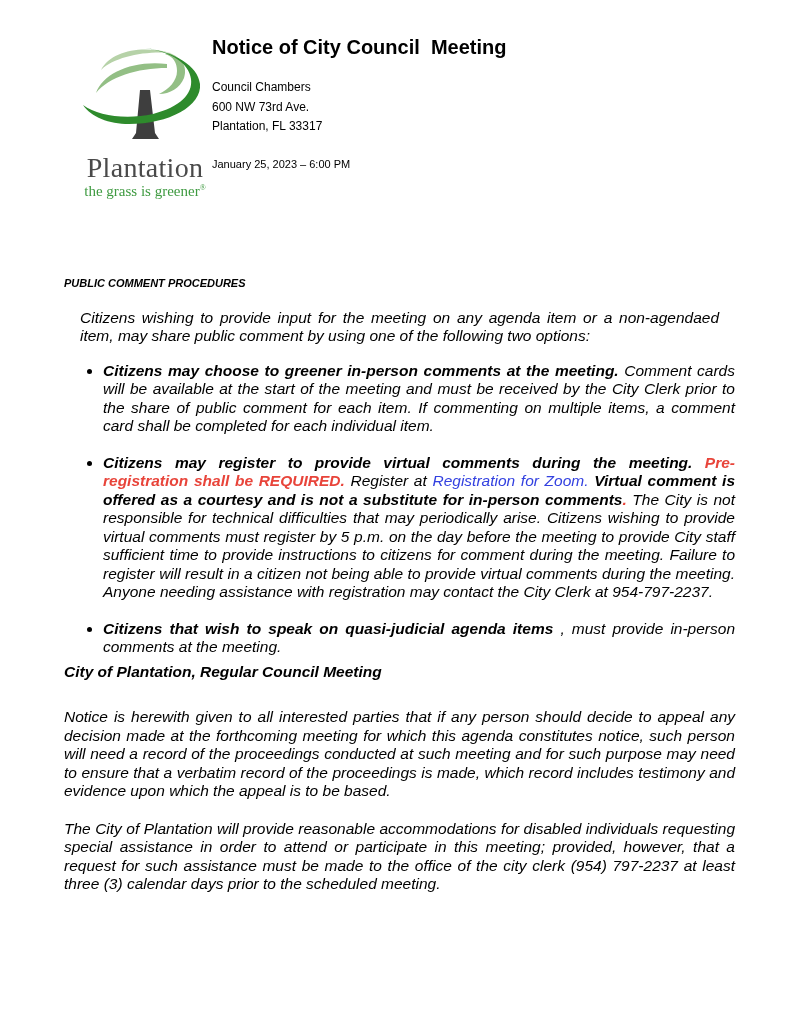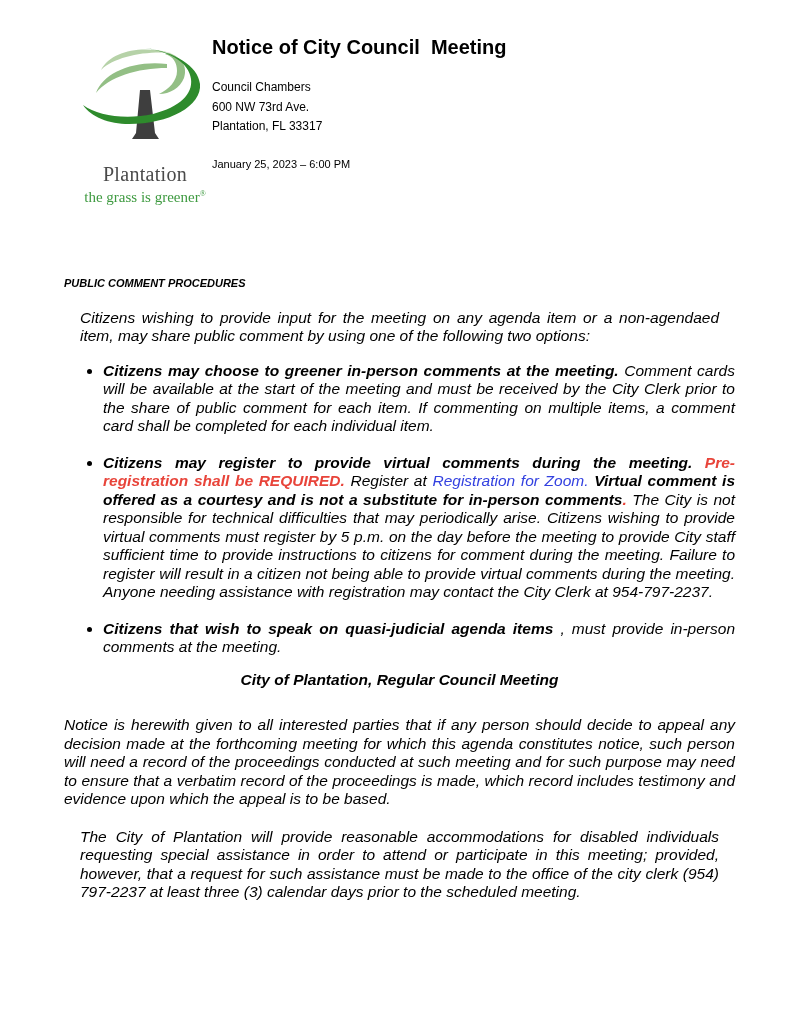--- a/index.html
+++ b/index.html
@@ -19,22 +19,22 @@
   }
   .page{position:relative;width:798px;height:1034px;background:#ffffff;}
 
   
   .logo-block{
     position:absolute;left:70px;top:44px;width:150px;text-align:center;
   }
   .logo-block svg{display:block;margin:0 auto;}
   .logo-brand{
     font-family:"Liberation Serif", serif;
-    font-size:20px;line-height:24px;color:var(--brand-gray);
-    margin-top:18px;letter-spacing:0.3px;
+    font-size:28px;line-height:24px;color:var(--brand-gray);
+    margin-top:12px;letter-spacing:0.3px;
   }
   .logo-tagline{
     font-family:"Liberation Serif", serif;
     font-size:15px;line-height:16px;color:var(--tagline-green);
   }
   .logo-tagline sup{font-size:8px;}
 
   .header-text{position:absolute;left:212px;top:38px;}
   .doc-title{
     font-size:20px;font-weight:700;line-height:19px;
@@ -53,24 +53,24 @@
     font-size:11px;font-weight:700;margin:6px 0 16px 0;text-align:left;
   }
   .intro-paragraph{margin:16px;}
   .options-list{margin:16px 0 0 0;padding:0 0 0 39px;list-style:disc outside;}
   .options-list li{margin:0 0 18px 0;padding:0;}
   .options-list li:last-child{margin-bottom:0;}
   .b{font-weight:700;}
   .red{color:var(--red);}
   a.link{color:var(--blue);text-decoration:none;cursor:pointer;}
   .meeting-heading{
-    font-size:15.5px;font-weight:700;text-align:center;margin:14px 0 27px 0;
+    font-size:15.5px;font-weight:700;margin:6px 0 27px 0;
   }
   .appeal-paragraph{margin:0 0 19px 0;}
-  .ada-paragraph{margin:16px;}
+  .ada-paragraph{margin:0;}
 </style>
 </head>
 <body>
 
 <div class="page">
 
   <div class="logo-block">
     <svg width="128" height="100" viewBox="0 0 128 100" aria-hidden="true">
 
       <path d="M59 46 L69 46 L74 89 L78 95 L51 95 L55 89 Z" fill="#3e3e3e"></path>

